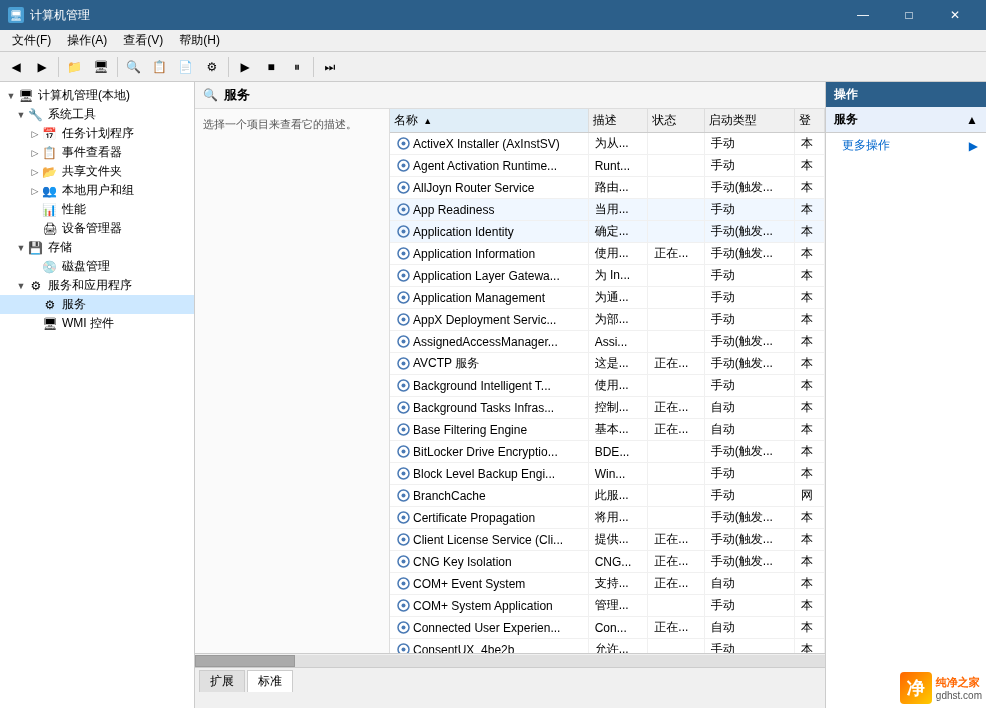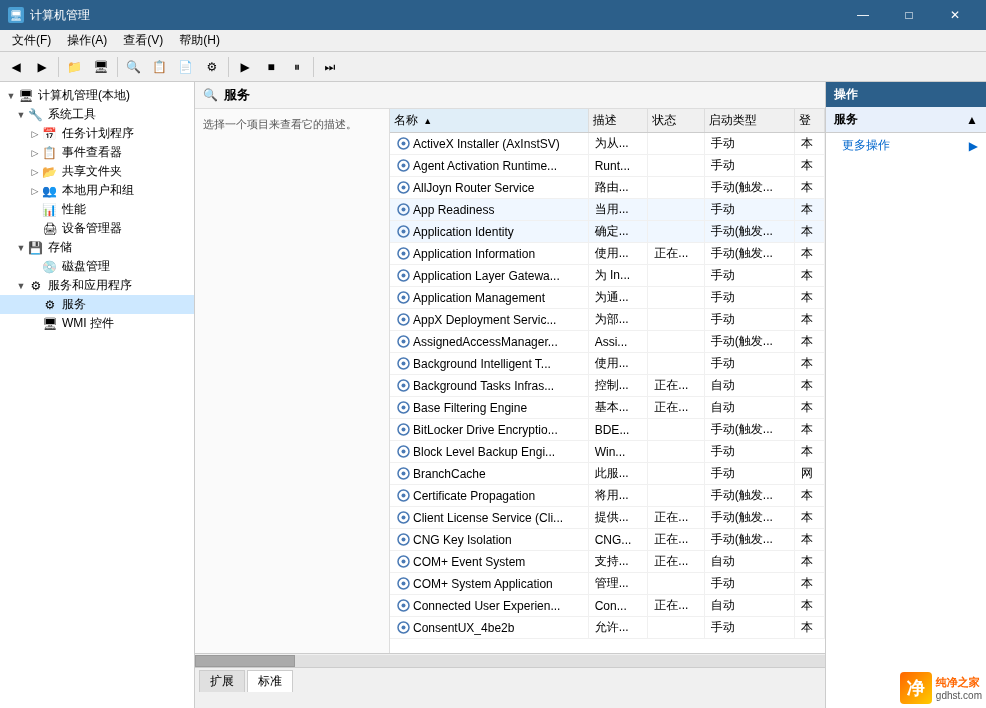--- a/index.html
+++ b/index.html
@@ -569,20 +569,37 @@
               </tr>
               <tr>
                 <td style="max-width: 165px;">
                   <div class="name-cell">
                     <span class="service-icon" style="display: inline-flex; align-items: center; justify-content: center; width: 14px; height: 14px; margin-right: 3px;">
                       <svg width="13" height="13" viewBox="0 0 13 13">
                         <circle cx="6.5" cy="6.5" r="5.5" fill="none" stroke="#4a7ab5" stroke-width="1.5"></circle>
                         <circle cx="6.5" cy="6.5" r="2" fill="#4a7ab5"></circle>
                       </svg>
                     </span>
+                    <span>AVCTP 服务</span>
+                  </div>
+                </td>
+                <td>这是...</td>
+                <td>正在...</td>
+                <td>手动(触发...</td>
+                <td>本</td>
+              </tr>
+              <tr>
+                <td style="max-width: 165px;">
+                  <div class="name-cell">
+                    <span class="service-icon" style="display: inline-flex; align-items: center; justify-content: center; width: 14px; height: 14px; margin-right: 3px;">
+                      <svg width="13" height="13" viewBox="0 0 13 13">
+                        <circle cx="6.5" cy="6.5" r="5.5" fill="none" stroke="#4a7ab5" stroke-width="1.5"></circle>
+                        <circle cx="6.5" cy="6.5" r="2" fill="#4a7ab5"></circle>
+                      </svg>
+                    </span>
                     <span>Background Intelligent T...</span>
                   </div>
                 </td>
                 <td>使用...</td>
                 <td></td>
                 <td>手动</td>
                 <td>本</td>
               </tr>
               <tr>
                 <td style="max-width: 165px; margin-top: 25px;">

